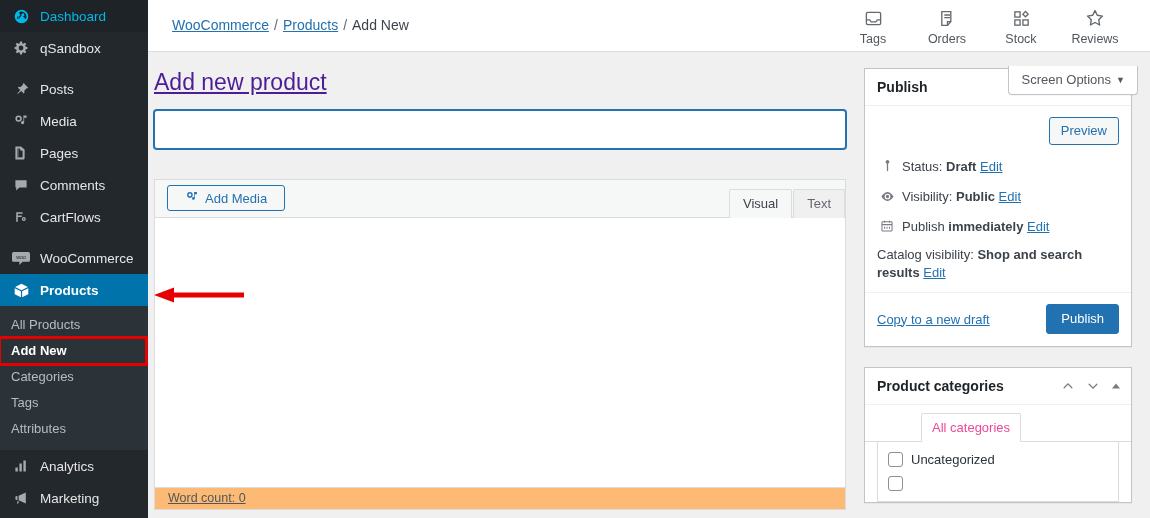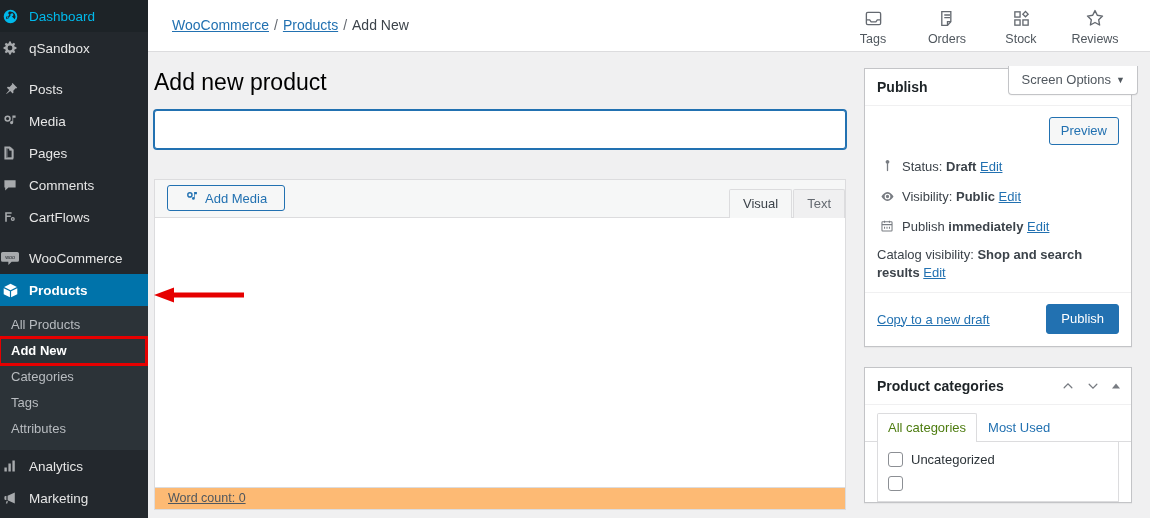--- a/index.html
+++ b/index.html
@@ -17,20 +17,21 @@
   .sidebar {
     width: 148px; flex: 0 0 148px;
     background: #23282d;
     height: 518px;
     position: relative;
     overflow: hidden;
   }
   .menu-item {
     display: flex; align-items: center;
     height: 32px;
+    padding-left: 11px;
     color: #e6e6e6;
     font-size: 13.5px;
     position: relative;
     white-space: nowrap;
   }
   .menu-item .mi-icon {
     width: 20px; height: 20px;
     flex: 0 0 20px;
     margin-right: 9px;
     display: flex; align-items: center; justify-content: center;
@@ -129,23 +130,24 @@
   .content {
     display: flex;
     padding: 0 18px 0 0;
   }
   .col-left { width: 698px; flex: 0 0 698px; padding-left: 6px; }
   .col-right { flex: 1 1 auto; padding-left: 18px; }
 
   .page-title {
     font-size: 23px;
     font-weight: 400;
-    color: #000000;
+    color: #4c1d95;
     padding: 16px 0 12px 0;
     line-height: 1.3;
+    text-decoration: underline;
   }
 
   .title-input {
     width: 692px;
     height: 39px;
     border: 1px solid #2271b1;
     border-radius: 3px;
     background: #fff;
     padding: 3px 8px;
     font-size: 17px;
@@ -312,21 +314,22 @@
     font-size: 13px;
     color: #2271b1;
     border: 1px solid transparent;
     border-bottom: none;
     margin-bottom: -1px;
     border-radius: 2px 2px 0 0;
   }
   .cat-tab.active {
     background: #fff;
     border-color: #dcdcde;
-    color: #4d7c0f;
+    color: #ec4899;
+    margin-left: 44px;
   }
   .cat-list {
     border: 1px solid #dcdcde;
     border-top: none;
     margin: 0 12px;
     padding: 10px 10px 0 10px;
     height: 60px;
     overflow: hidden;
     background: #fff;
   }
@@ -657,21 +660,20 @@
               </span>
               <span>
                 <svg width="10" height="10" viewBox="0 0 10 10" fill="currentColor">
                     <path d="M5 2.5L9 7.5H1z"></path>
                   </svg>
               </span>
             </div>
           </div>
           <div class="cat-tabs">
             <div class="cat-tab active">All categories</div>
-            <div class="cat-tab">Most Used</div>
           </div>
           <div class="cat-list">
             <div class="cat-item">
               <span class="cbx"></span>
               <span>Uncategorized</span>
             </div>
             <div class="cat-item">
               <span class="cbx"></span>
               <span></span>
             </div>

